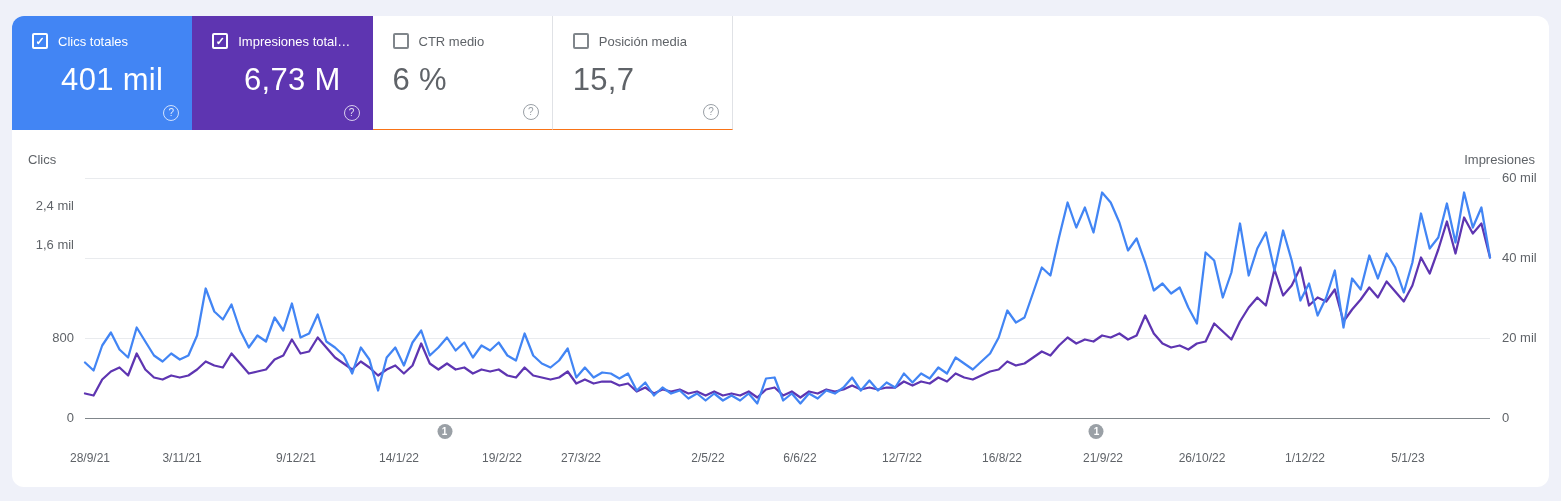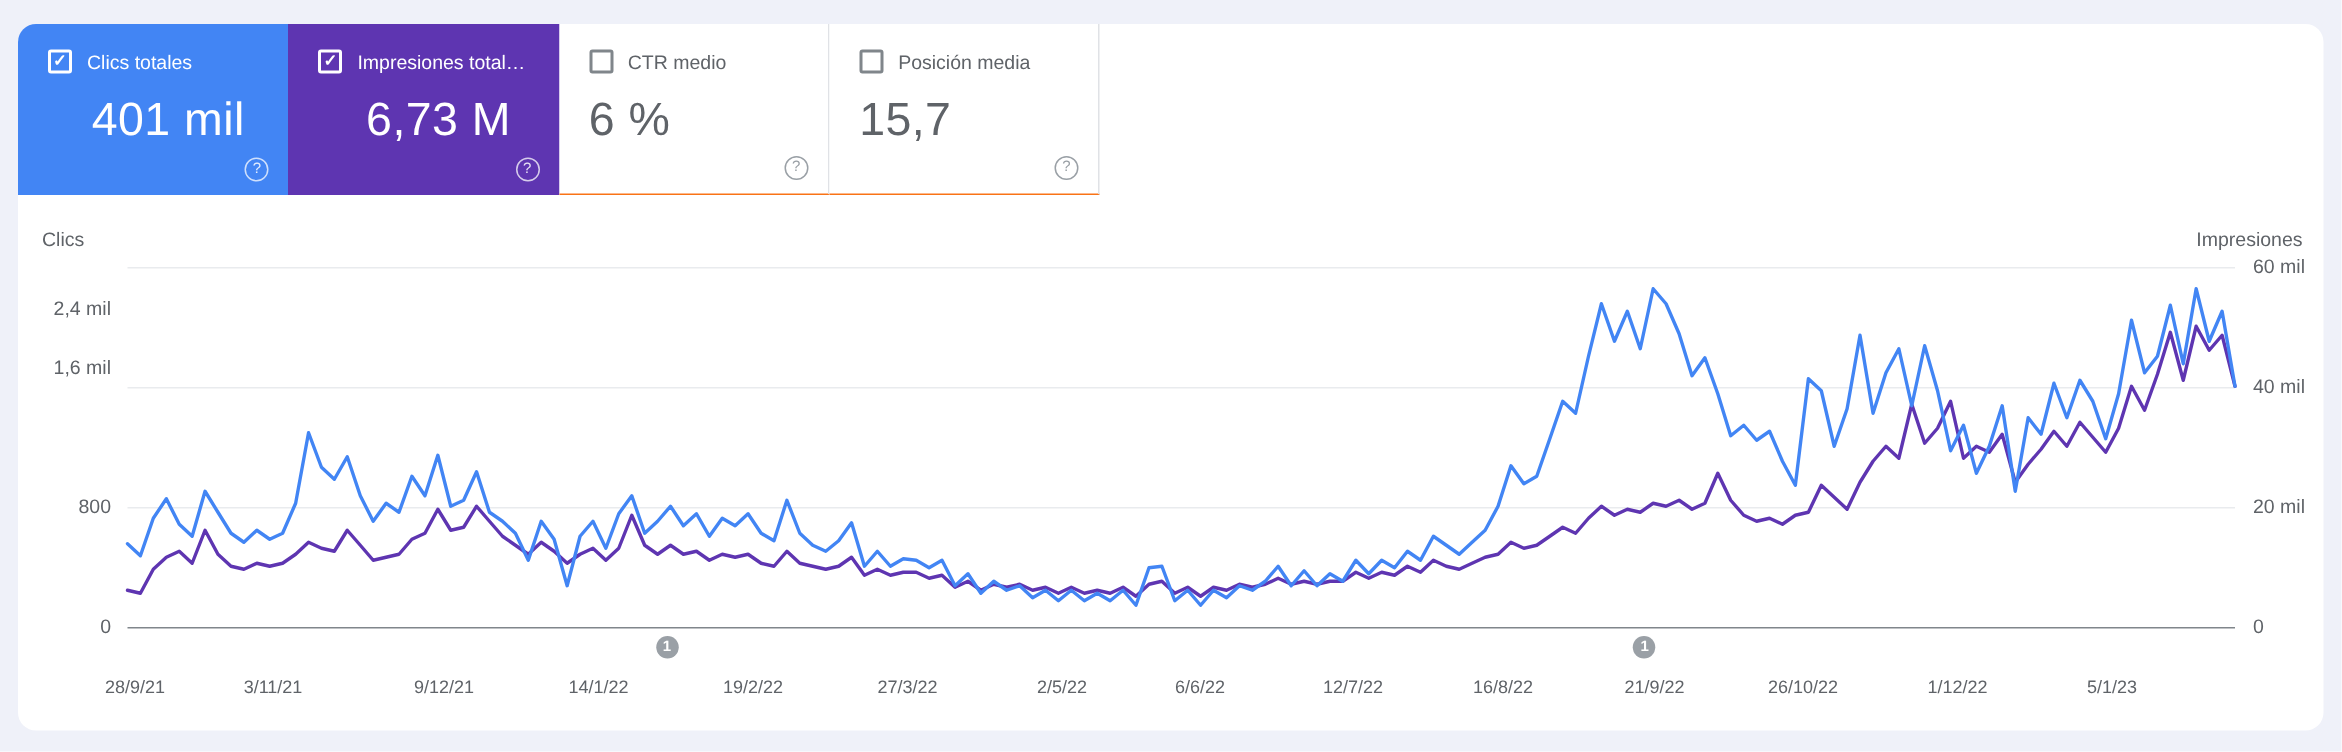--- a/index.html
+++ b/index.html
@@ -115,21 +115,21 @@
     <div class="ytr" style="top: 249.5px;">40 mil</div>
     <div class="ytl" style="top: 329.5px;">800</div>
     <div class="ytr" style="top: 329.5px;">20 mil</div>
     <div class="ytl" style="top: 409.5px;">0</div>
     <div class="ytr" style="top: 409.5px;">0</div>
     <div class="xtick" style="left: 90px;">28/9/21</div>
     <div class="xtick" style="left: 182px;">3/11/21</div>
     <div class="xtick" style="left: 296px;">9/12/21</div>
     <div class="xtick" style="left: 399px;">14/1/22</div>
     <div class="xtick" style="left: 502px;">19/2/22</div>
-    <div class="xtick" style="left: 605px;">27/3/22</div>
+    <div class="xtick" style="left: 581px;">27/3/22</div>
     <div class="xtick" style="left: 708px;">2/5/22</div>
     <div class="xtick" style="left: 800px;">6/6/22</div>
     <div class="xtick" style="left: 902px;">12/7/22</div>
     <div class="xtick" style="left: 1002px;">16/8/22</div>
     <div class="xtick" style="left: 1103px;">21/9/22</div>
     <div class="xtick" style="left: 1202px;">26/10/22</div>
     <div class="xtick" style="left: 1305px;">1/12/22</div>
     <div class="xtick" style="left: 1408px;">5/1/23</div>
     <div class="badge" style="left: 444.539px;">1</div>
     <div class="badge" style="left: 1096.46px;">1</div>

